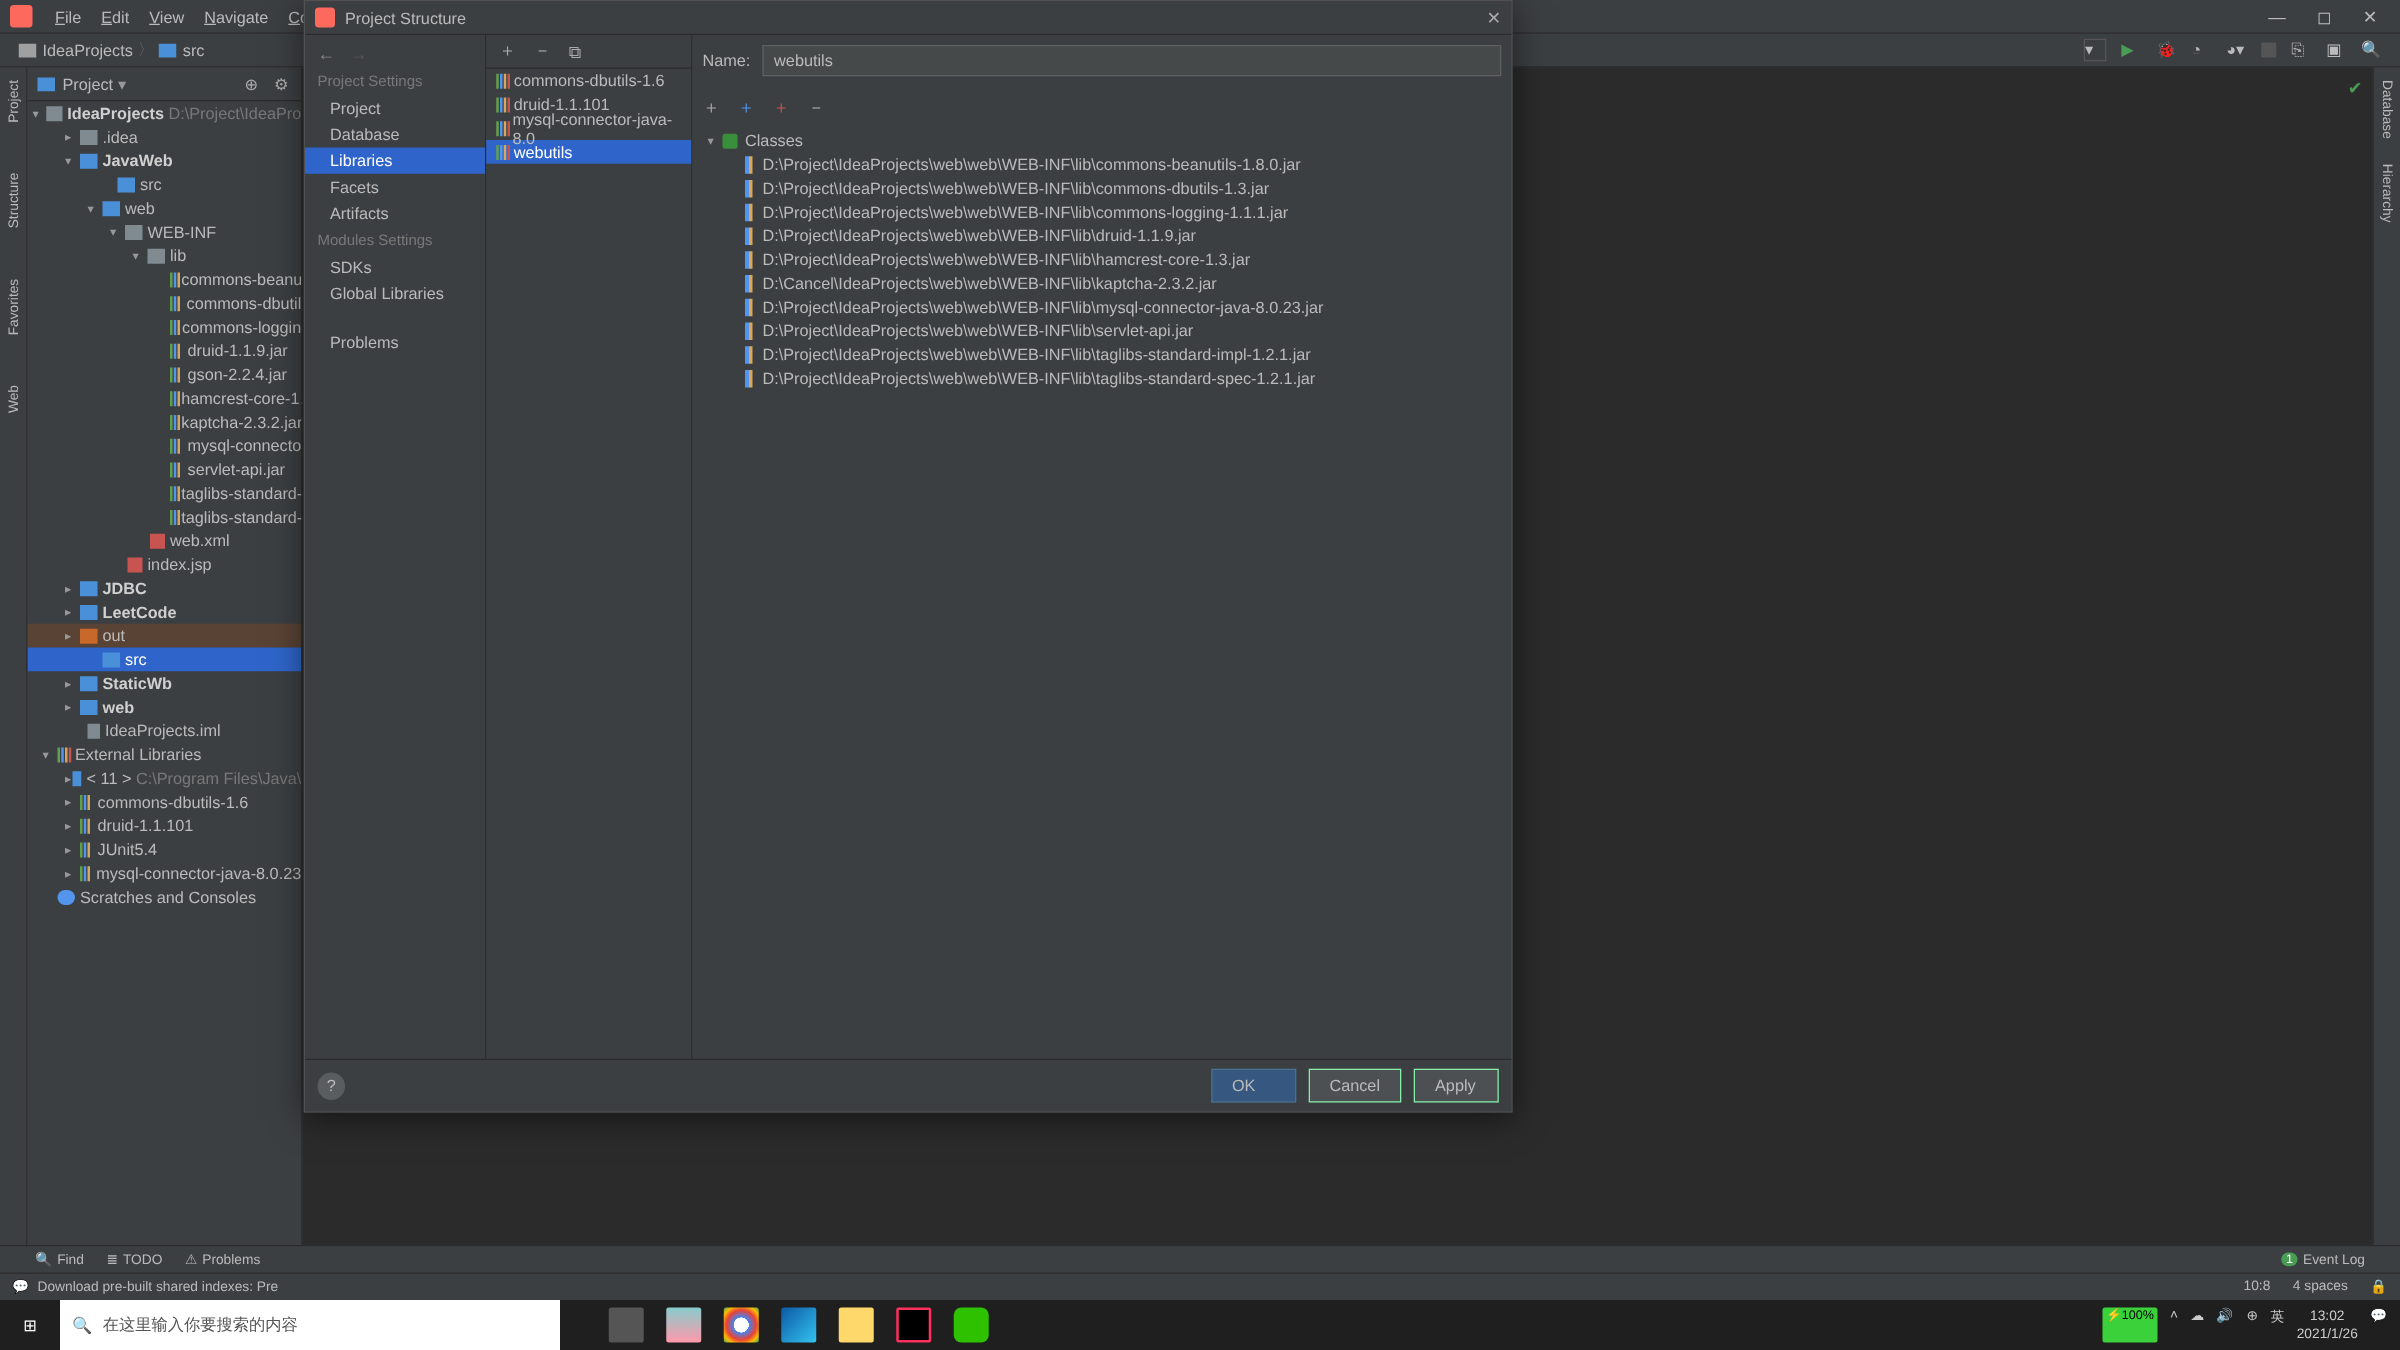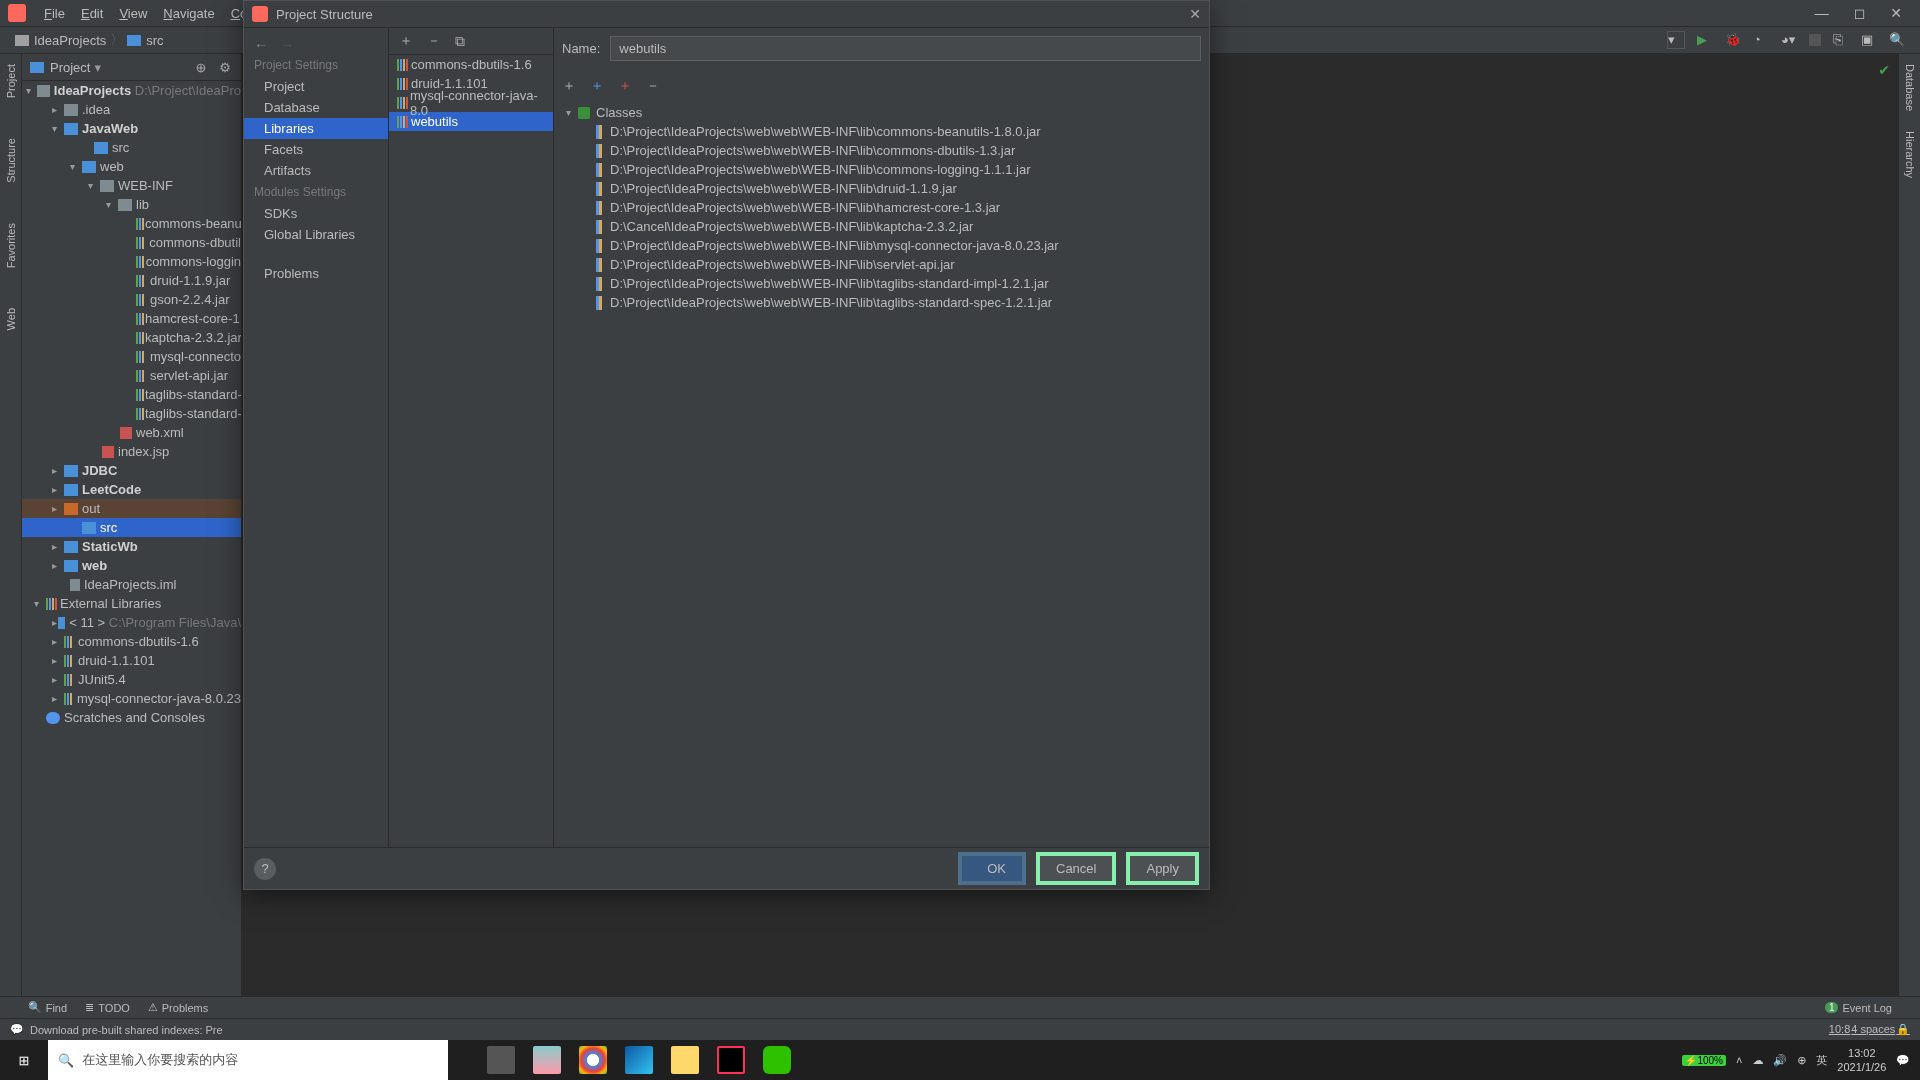--- a/index.html
+++ b/index.html
@@ -88,38 +88,38 @@
 .dlg-r-tools { display:flex; gap:14px; padding:4px 0; margin-bottom:4px;}
 .dlg-tree-row { display:flex; align-items:center; height:19px; padding-left:4px; cursor:pointer;}
 .dlg-class-icon { width:12px; height:12px; background:#3a8f3a; border-radius:2px; margin-right:6px;}
 .dlg-jar-path { display:flex; align-items:center; height:19px; padding-left:34px;}
 .jar-stripe { width:6px; height:14px; background:linear-gradient(90deg,#5394ec 50%,#d6a75c 50%); margin-right:8px;}
 
 
 .dlg-footer { height:42px; display:flex; align-items:center; padding:0 10px; border-top:1px solid #2b2b2b; background:#3c3f41;}
 .dlg-help { width:22px; height:22px; border-radius:11px; background:#5a5d5f; display:flex; align-items:center; justify-content:center; cursor:pointer;}
 .dlg-btns { margin-left:auto; display:flex; gap:10px;}
-.dlg-btn { min-width:68px; padding:5px 16px; background:#4c5052; border:4px solid #86efac; cursor:pointer; text-align:right;}
+.dlg-btn { min-width:68px; padding:5px 16px; background:#4c5052; border:1px solid #86efac; cursor:pointer; text-align:left;}
 .dlg-btn.primary { background:#365880; border-color:#4a708b;}
 
 
 .bottom-tabs { height:22px; background:#3c3f41; border-top:1px solid #2b2b2b; display:flex; align-items:center; gap:18px; padding:0 28px;}
 .btab { display:flex; align-items:center; gap:4px; cursor:pointer; font-size:11px;}
 
 
 .status { height:22px; background:#3c3f41; border-top:1px solid #2b2b2b; display:flex; align-items:center; padding:0 10px; font-size:11px;}
 .status-icon{width:14px;height:14px;margin-right:6px;}
-.status-right{margin-left:auto; display:flex; gap:1px;text-decoration:underline;}
+.status-right{margin-left:auto; display:flex; gap:18px;}
 
 
 .taskbar { height:40px; background:#1f1f1f; display:flex; align-items:center;}
 .start{width:48px;height:40px;display:flex;align-items:center;justify-content:center;color:#fff;}
 .search-box{display:flex;align-items:center;background:#fff;height:40px;width:400px;padding:0 10px;gap:8px;color:#555;}
 .task-icon{width:28px;height:28px;margin:0 9px;border-radius:2px;}
-.systray{margin-left:auto;display:flex;align-items:center;gap:10px;padding:0 10px;color:#ccc;font-size:11px;}
+.systray{margin-left:auto;display:flex;gap:10px;padding:0 10px;color:#ccc;font-size:11px;}
 .battery{background:#3ad13a;color:#000;padding:0 3px;font-size:10px;border-radius:2px;}
 .clock{text-align:center;line-height:14px;}
 
 
 .editor-area{flex:1;background:#2b2b2b;position:relative;}
 .check-mark{position:absolute;top:8px;right:8px;color:#499c54;font-size:14px;}
 </style>
 </head>
 <body>
 

